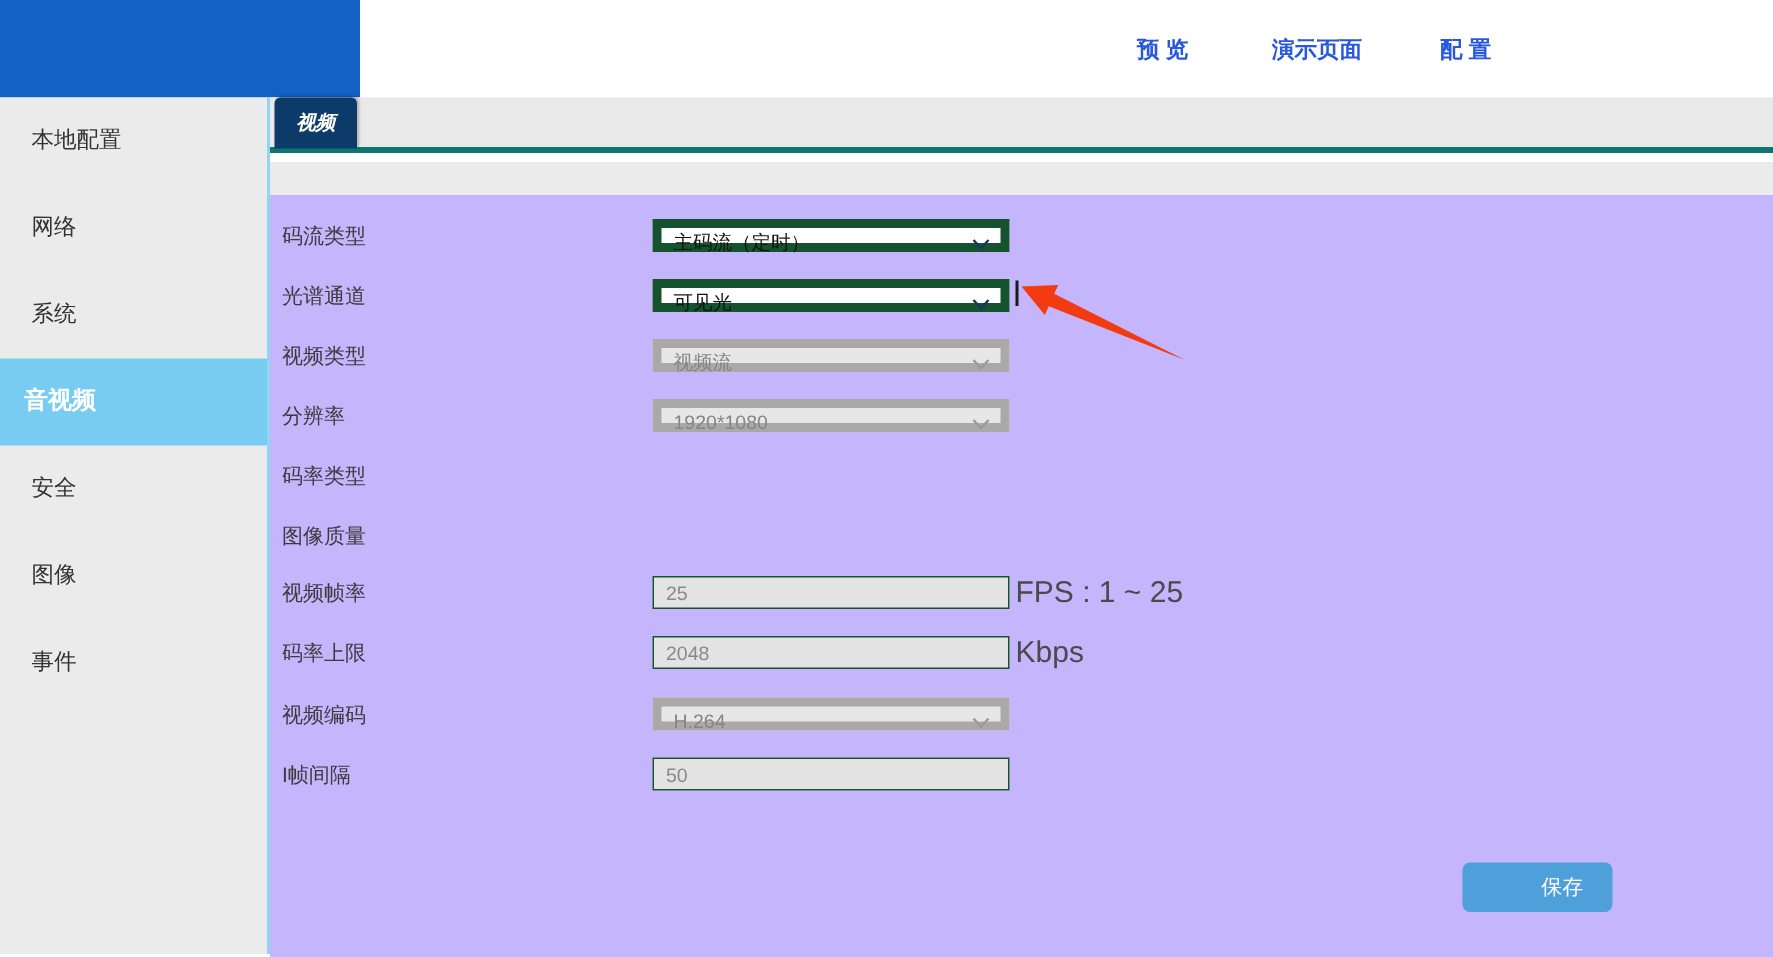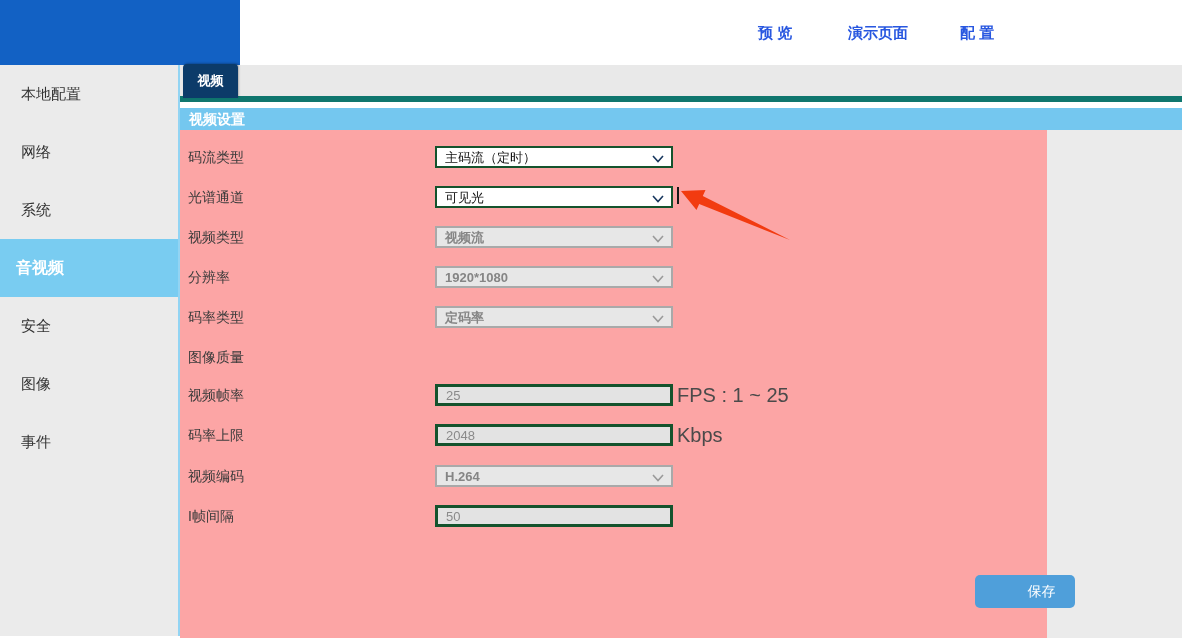--- a/index.html
+++ b/index.html
@@ -30,57 +30,57 @@
   }
   .side-item.active {
     background:#79ccf1; color:#ffffff; font-weight:700; font-size:16px;
     padding-left:16px;
   }
 
   
   .main { position:absolute; left:180px; top:65px; width:1002px; height:573px; background:#ebebeb; }
   .tabstrip {
     position:absolute; left:0; top:0; width:1002px; height:37px;
-    background:#e9e9e9; border-bottom:6px solid #0f766e;
-    display:flex; align-items:center;
+    background:#e9e9e9; border-bottom:4px solid #0f766e;
+    display:flex; align-items:flex-start;font-style:italic;
   }
   .tab {
     margin-left:3px; width:55px; height:34px; line-height:34px; text-align:center;
     background:#0c3b69; color:#ffffff; font-size:13px; font-weight:700;
     border-radius:4px 4px 0 0; box-shadow:1px -1px 2px rgba(0,0,0,.25); cursor:pointer;
   }
   .gap { position:absolute; left:0; top:37px; width:1002px; height:6px; background:#ffffff; }
   .section-bar {
     position:absolute; left:0; top:43px; width:1002px; height:22px;
     background:#74c7ef; color:#ffffff; font-weight:700; font-size:14px;
     line-height:22px; padding-left:9px;
   }
-  .form { position:absolute; left:0; top:65px; width:867px; height:508px; background:#fca5a5; }
+  .form { position:absolute; left:0; top:65px; width:1002px; height:508px; background:#c4b5fd; }
 
   .row { position:absolute; left:8px; height:22px; width:990px; }
   .field-label {
     position:absolute; left:0; top:0; line-height:22px;
     font-size:14px; color:#3b3b3b; white-space:nowrap;
   }
   .control { position:absolute; left:247px; top:0; width:238px; height:22px; }
 
   .select {
-    width:238px; height:22px; background:#ffffff; border:2px solid #14532d;
+    width:238px; height:22px; background:#ffffff; border:6px solid #14532d;
     position:relative; cursor:pointer;
   }
   .select .sel-text {
     position:absolute; left:8px; top:0; line-height:20px; font-size:13px; color:#111111;
     white-space:nowrap;
   }
   .select .chev { position:absolute; right:7px; top:7px; }
-  .select.disabled { background:#e7e7e7; border-color:#a9a9a9; cursor:default;font-weight:bold; }
+  .select.disabled { background:#e7e7e7; border-color:#a9a9a9; cursor:default; }
   .select.disabled .sel-text { color:#858585; }
 
   .text-input {
-    width:238px; height:22px; border:3px solid #14532d; background:#e3e3e3;
+    width:238px; height:22px; border:1px solid #14532d; background:#e3e3e3;
     font-family:"Liberation Sans","DejaVu Sans",sans-serif;
     font-size:13px; color:#8a8a8a; padding-left:8px; outline:none;
   }
   .suffix {
     position:absolute; left:489px; top:0; line-height:22px;
     font-size:20px; color:#4a4a4a; white-space:nowrap;
   }
 
   .caret { position:absolute; left:497px; top:57px; width:2px; height:17px; background:#1a1a1a; }
   .arrow-svg { position:absolute; left:495px; top:55px; width:140px; height:80px; }
@@ -113,23 +113,20 @@
       <div class="side-item">安全</div>
       <div class="side-item">图像</div>
       <div class="side-item">事件</div>
     </aside>
 
   <main class="main">
     <div class="tabstrip">
       <div class="tab">视频</div>
     </div>
     <div class="gap"></div>
-    <div class="section-bar">
-      <span>视频设置</span>
-    </div>
 
     <div class="form">
       <div id="rows-host">
           <div class="row" style="top: 16px;">
             <span class="field-label">码流类型</span>
             <div class="control">
               <div class="select">
                 <span class="sel-text">主码流（定时）</span>
                 <svg class="chev" width="12" height="8" viewBox="0 0 12 8">
                   <polyline points="1,1 6,6.5 11,1" fill="none" stroke="#17375e" stroke-width="1.6"></polyline>
@@ -165,28 +162,20 @@
               <div class="select disabled">
                 <span class="sel-text">1920*1080</span>
                 <svg class="chev" width="12" height="8" viewBox="0 0 12 8">
                   <polyline points="1,1 6,6.5 11,1" fill="none" stroke="#9a9a9a" stroke-width="1.6"></polyline>
                 </svg>
               </div>
             </div>
           </div>
           <div class="row" style="top: 176px;">
             <span class="field-label">码率类型</span>
-            <div class="control">
-              <div class="select disabled">
-                <span class="sel-text">定码率</span>
-                <svg class="chev" width="12" height="8" viewBox="0 0 12 8">
-                  <polyline points="1,1 6,6.5 11,1" fill="none" stroke="#9a9a9a" stroke-width="1.6"></polyline>
-                </svg>
-              </div>
-            </div>
           </div>
           <div class="row" style="top: 216px;">
             <span class="field-label">图像质量</span>
           </div>
           <div class="row" style="top: 254px;">
             <span class="field-label">视频帧率</span>
             <div class="control"><input class="text-input" type="text" disabled="" value="25" style=""></div>
             <span class="suffix">FPS : 1 ~ 25</span>
           </div>
           <div class="row" style="top: 294px;">

